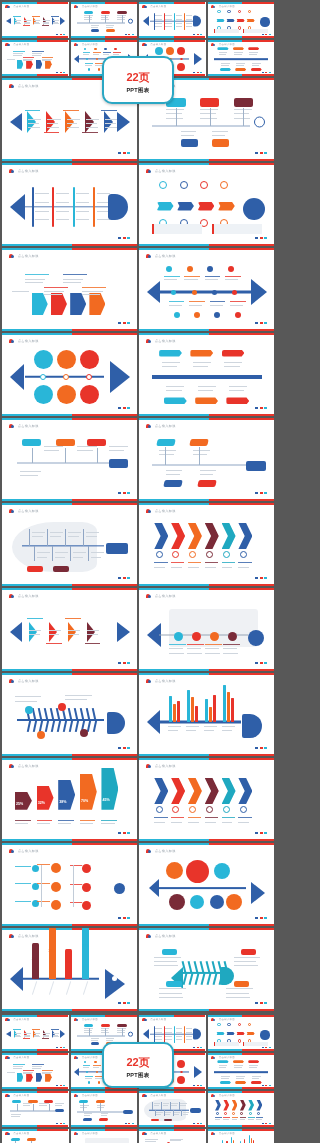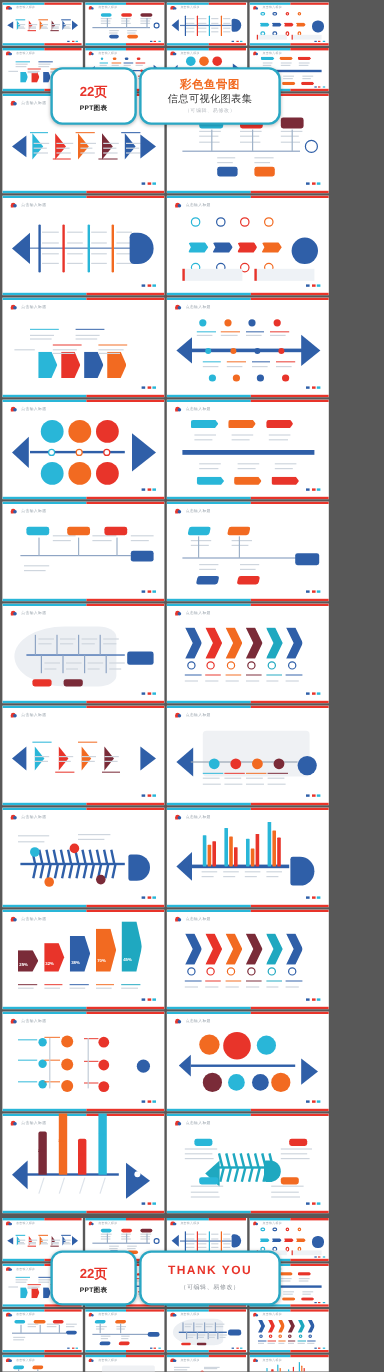--- a/index.html
+++ b/index.html
@@ -2033,31 +2033,22 @@
     </div>
   </div>
 
 <div class="cardwrap" style="top:56px; height:48px;">
   <div class="card card-left">
     <div>
       <span class="c-pages">22</span><span class="c-pages u">页</span>
     </div>
     <div class="c-sub">PPT图表</div>
   </div>
-  <div class="card card-right">
-    <div class="c-t1">彩色鱼骨图</div>
-    <div class="c-t2">信息可视化图表集</div>
-    <div class="c-t3">（可编辑、易修改）</div>
-  </div>
 </div>
 
 <div class="cardwrap" style="top:1042px; height:46px;">
   <div class="card card-left">
     <div>
       <span class="c-pages">22</span><span class="c-pages u">页</span>
     </div>
     <div class="c-sub">PPT图表</div>
   </div>
-  <div class="card card-right">
-    <div class="c-thanks">THANK YOU</div>
-    <div class="c-thanks-sub">（可编辑、易修改）</div>
-  </div>
 </div>
 
 </body></html>

